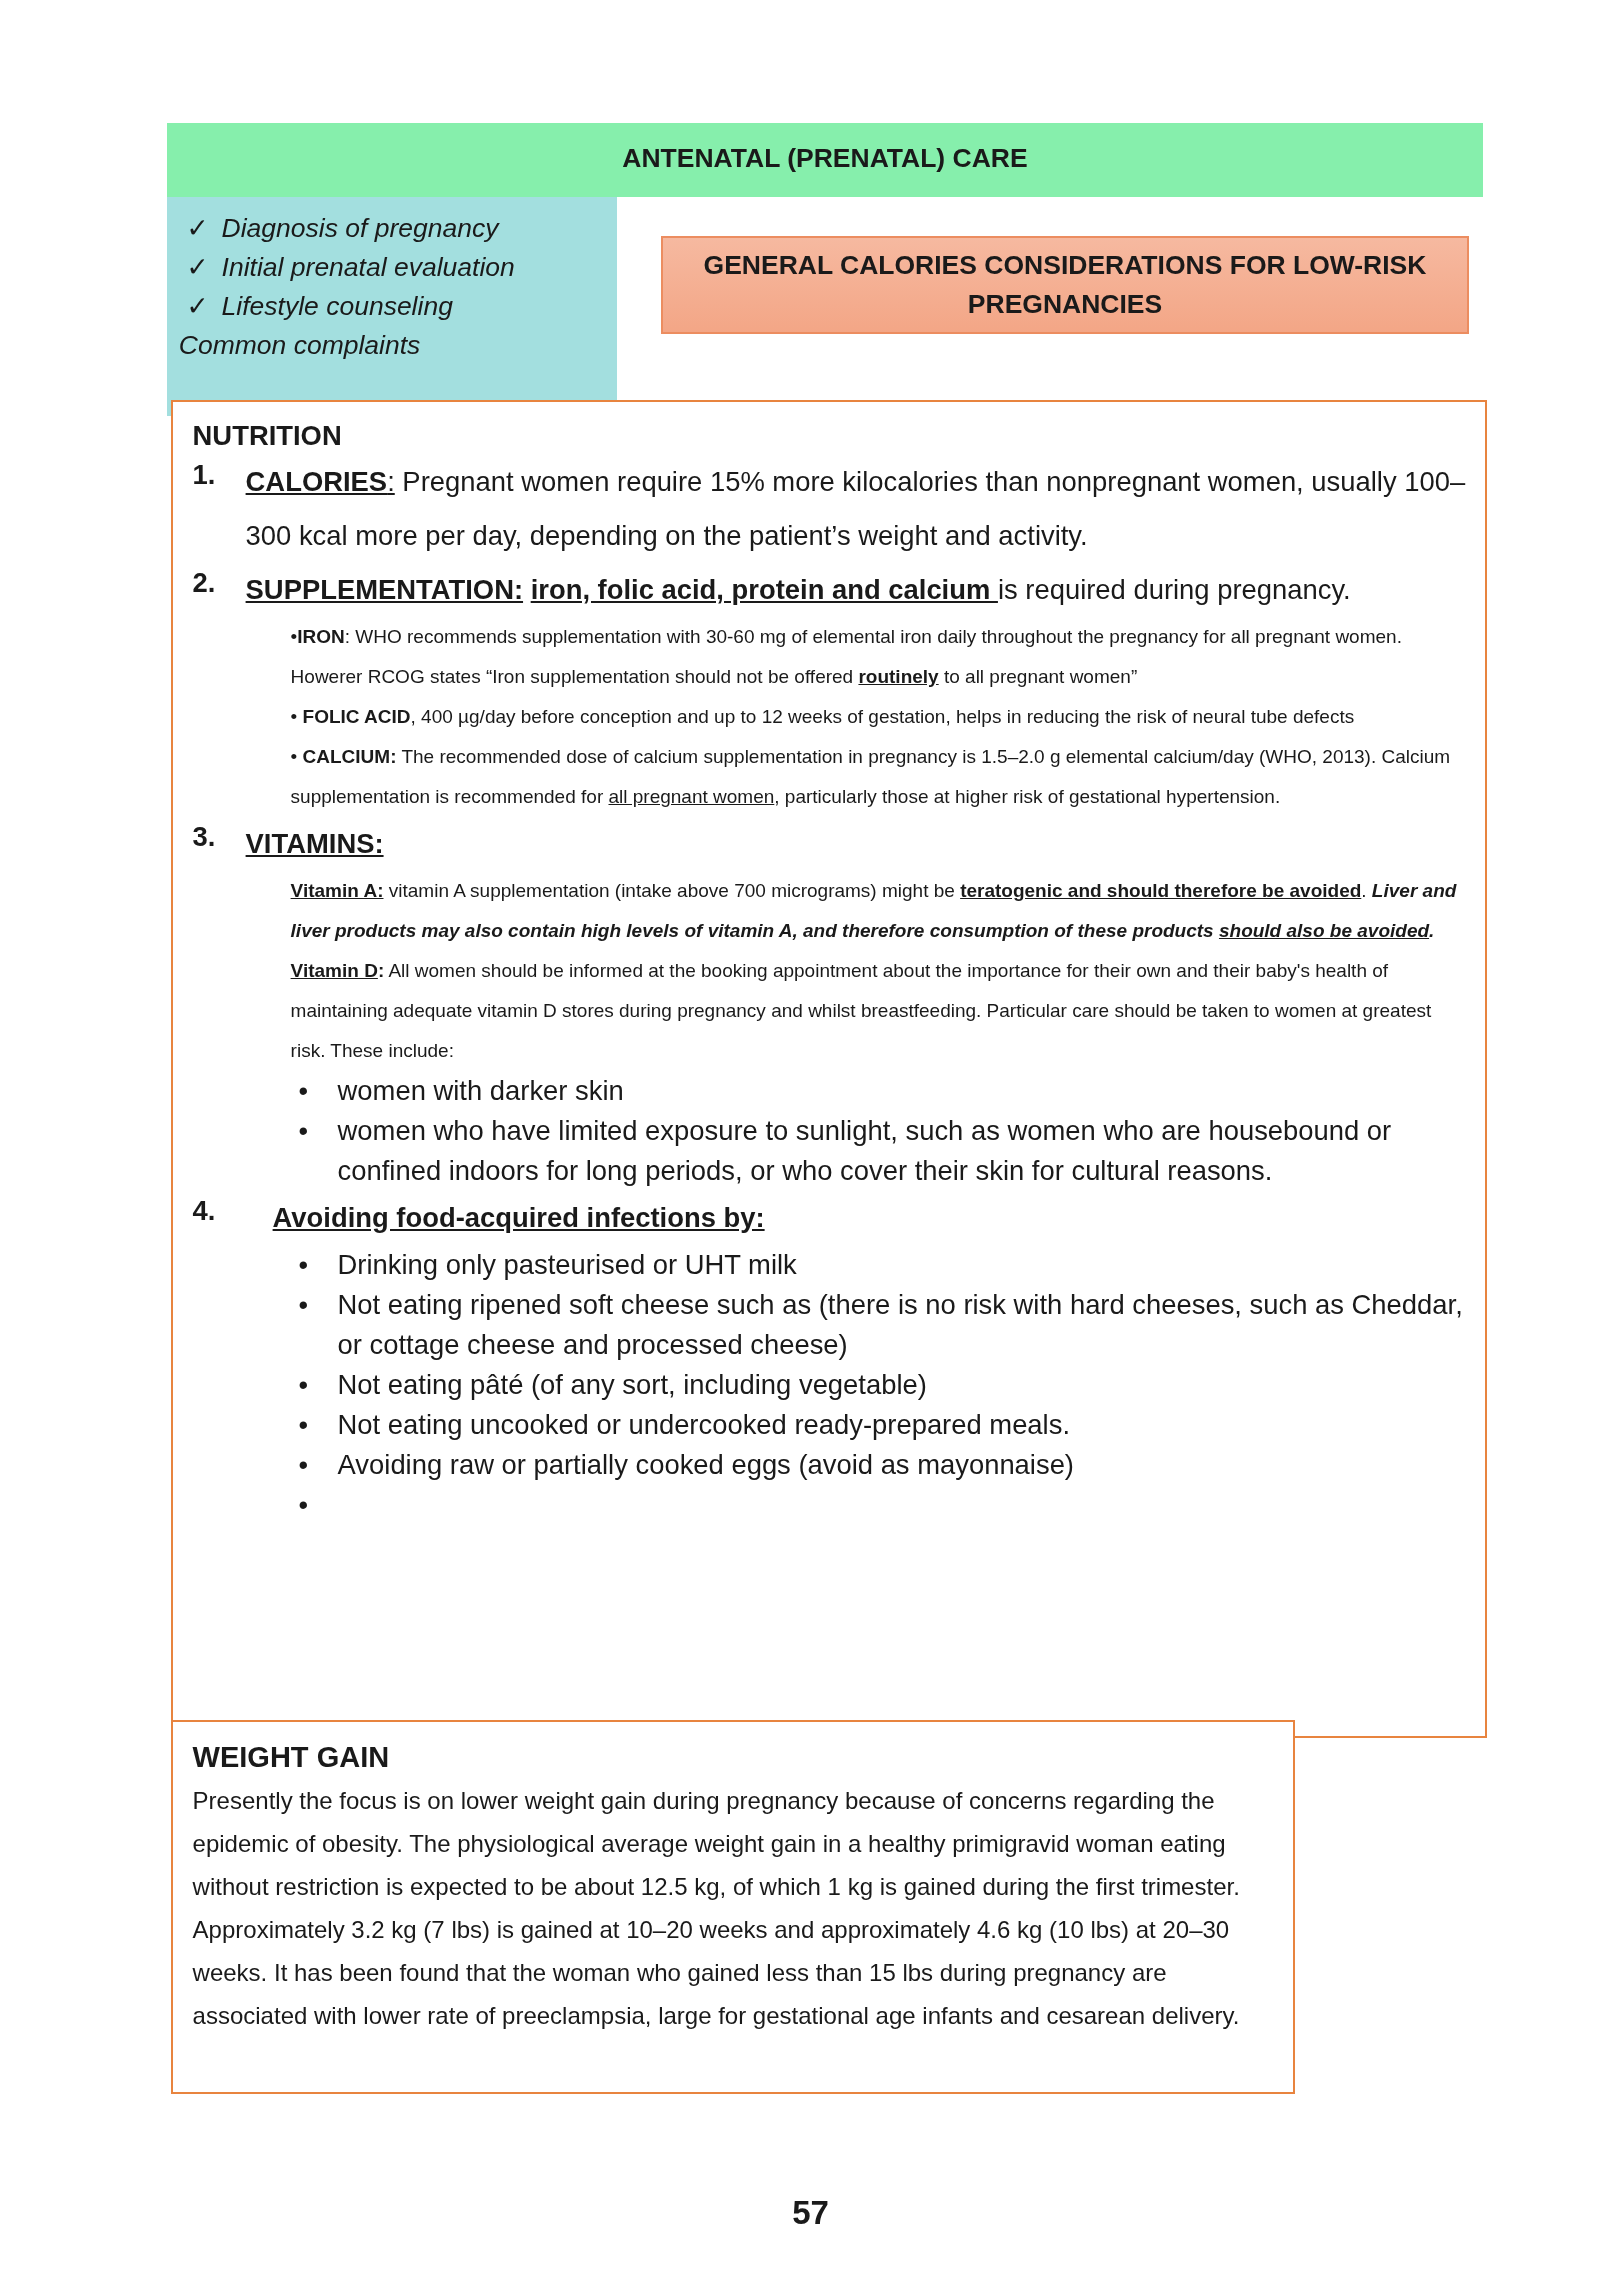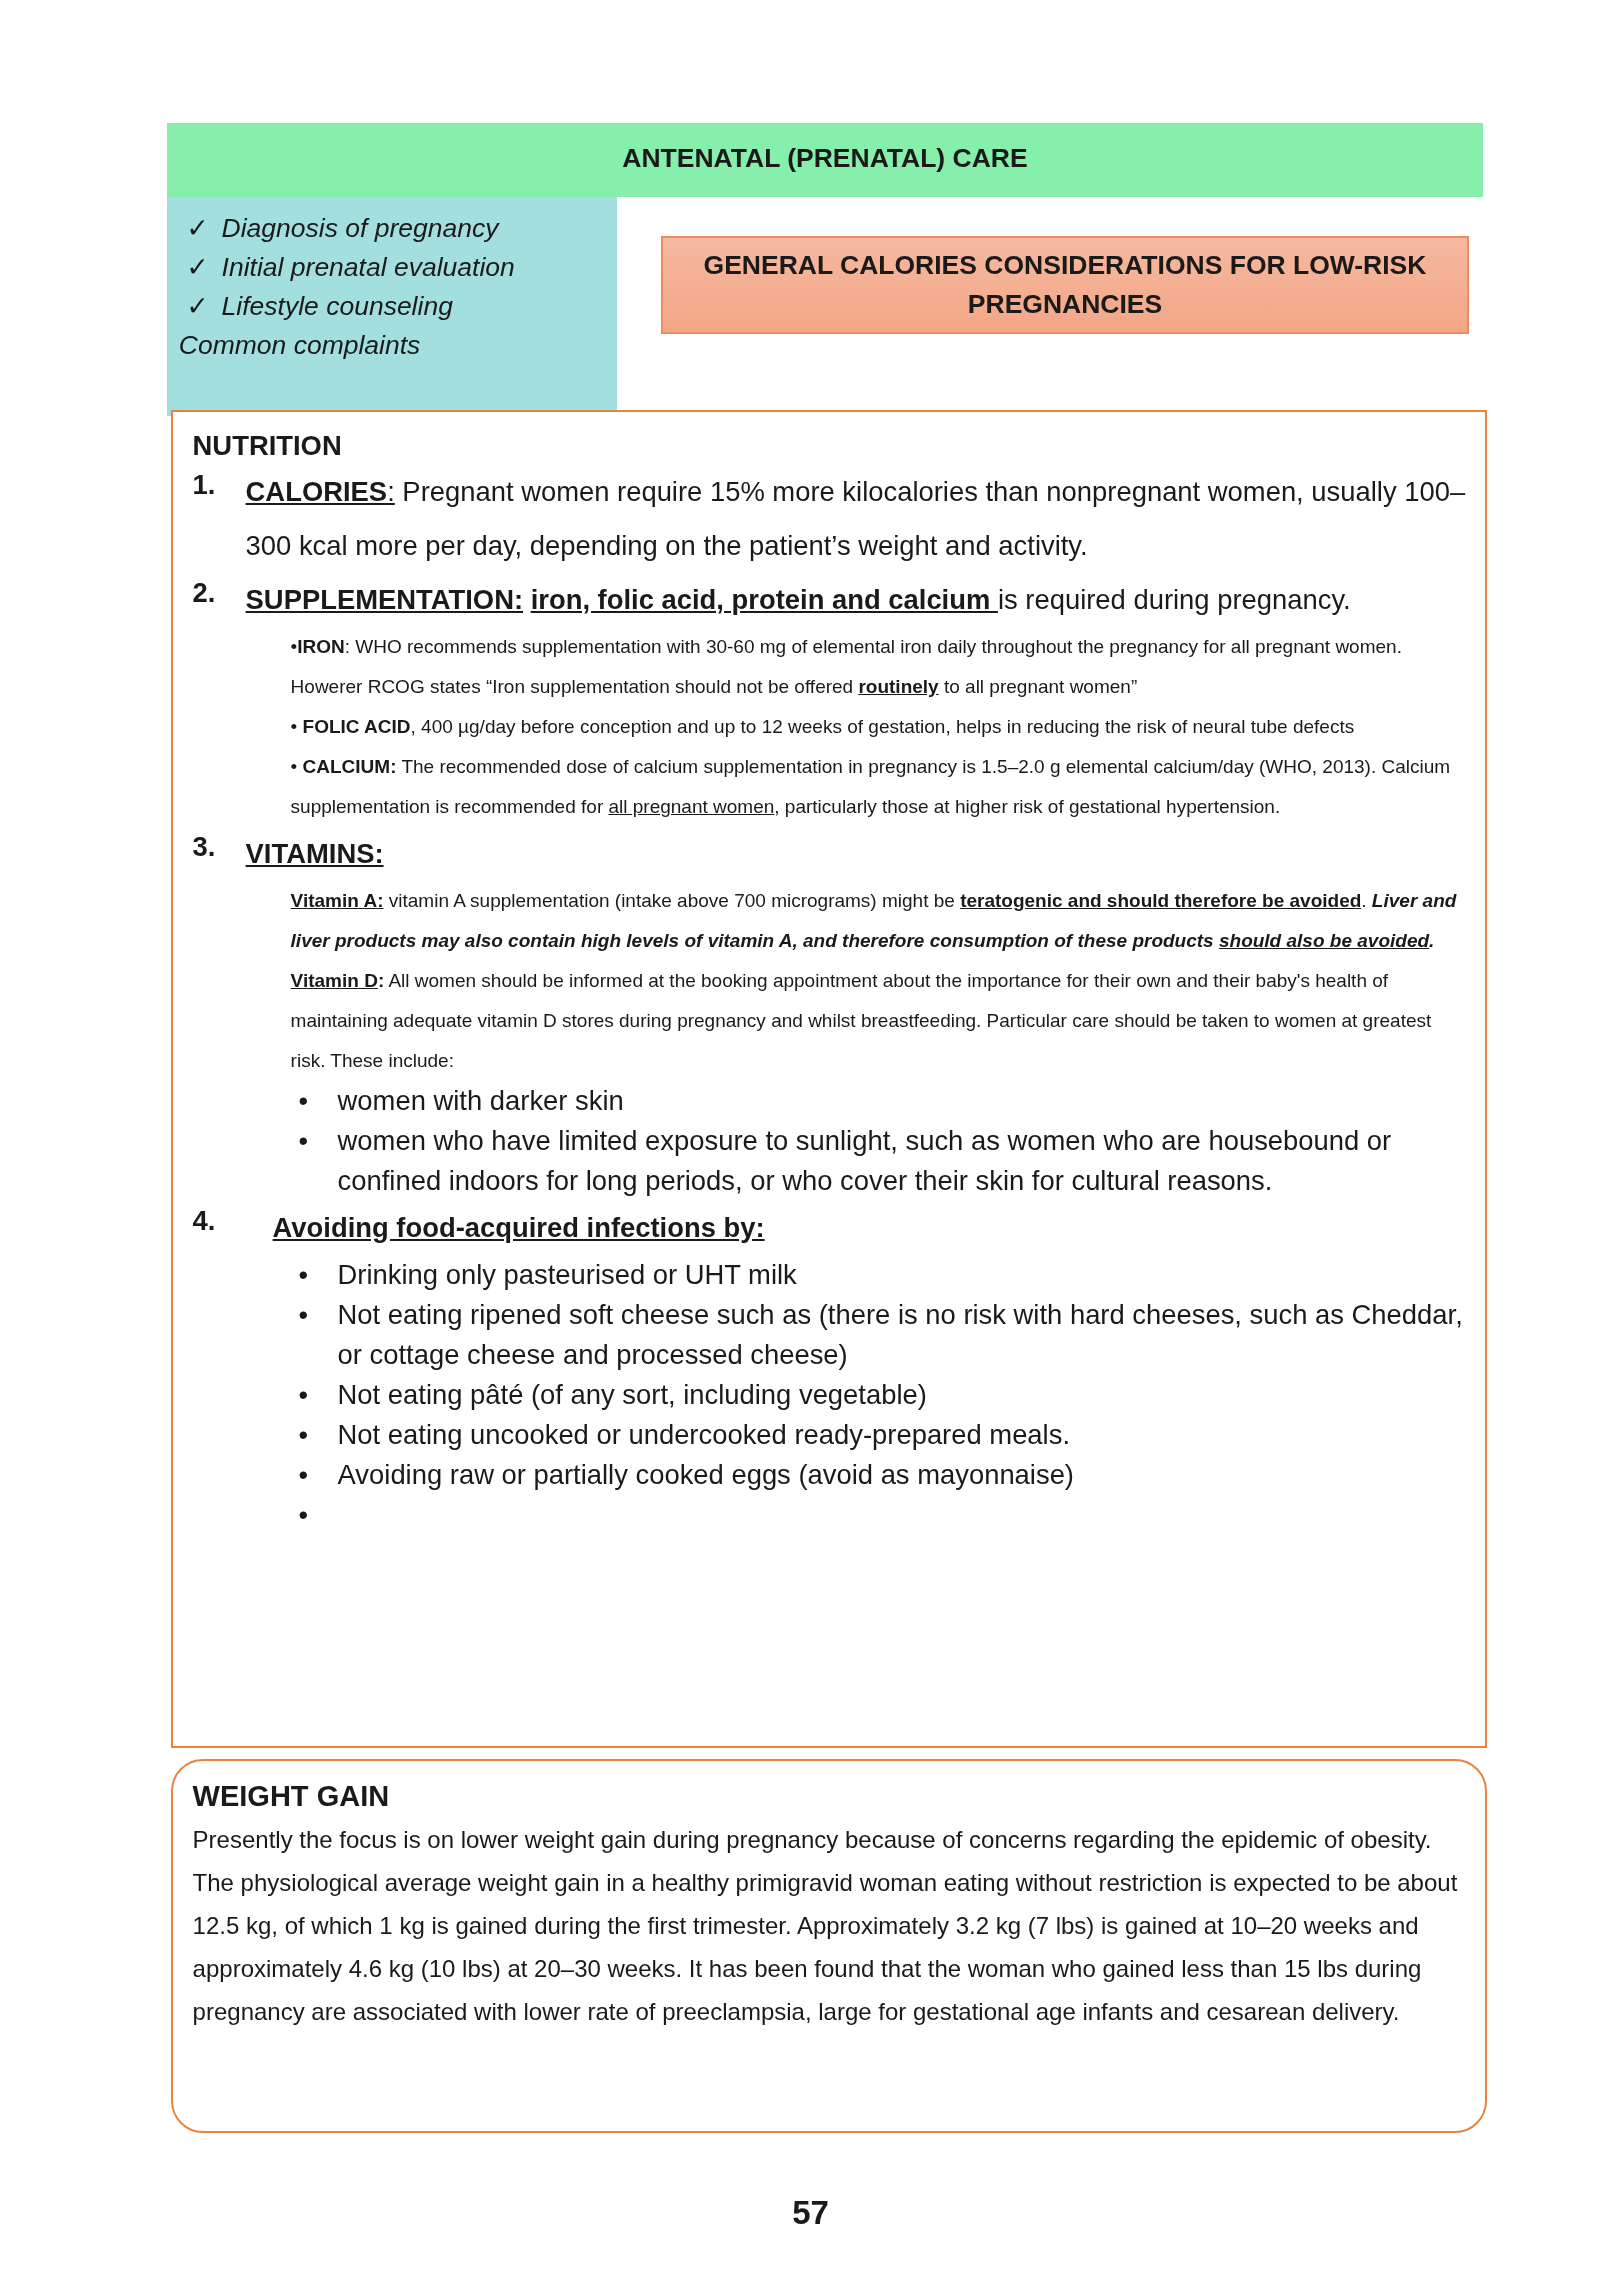--- a/index.html
+++ b/index.html
@@ -14,22 +14,22 @@
     .teal-left ul { list-style: none; margin: 0; padding: 11.8px 0 0 19.6px; }
     .teal-left li { font-style: italic; font-size: 26.5px; line-height: 39px; white-space: nowrap; }
     .teal-left li .chk { display: inline-block; width: 35px; font-style: normal; }
     .salmon { position: absolute; left: 661px; top: 236px; width: 808px; height: 98px;
               background: linear-gradient(#f6b9a0, #f3a686); border: 2px solid #ec8d60;
               box-sizing: border-box; display: flex; align-items: center; justify-content: center;
               text-align: center; font-weight: bold; font-size: 26.5px; line-height: 39px; padding: 0 19.6px; }
 
     
     .box { position: absolute; left: 171px; border: 2.9px solid #e8843f; box-sizing: border-box; background: #fff; }
-    .nutrition { top: 410px; width: 1316px; height: 1338px; padding: 13.7px 19.6px 0 19.6px; }
-    .weight { top: 1759px; width: 1316px; height: 374px; padding: 13.7px 19.6px 0 19.6px; border-radius: 32px; }
+    .nutrition { top: 400px; width: 1316px; height: 1338px; padding: 13.7px 19.6px 0 19.6px; }
+    .weight { top: 1720px; width: 1124px; height: 374px; padding: 13.7px 19.6px 0 19.6px; }
 
     .sec-h { font-weight: bold; font-size: 27.4px; line-height: 39px; }
     .item { display: flex; }
     .num { font-weight: bold; width: 53px; flex: none; font-size: 27.4px; line-height: 40px; }
     .num4 { width: 80px; }
     .item-body { flex: 1; font-size: 27.4px; line-height: 54px; }
     .u { text-decoration: underline; }
     .b { font-weight: bold; }
     .i { font-style: italic; }
     .indent { padding-left: 98px; font-size: 19px; line-height: 40px; }

